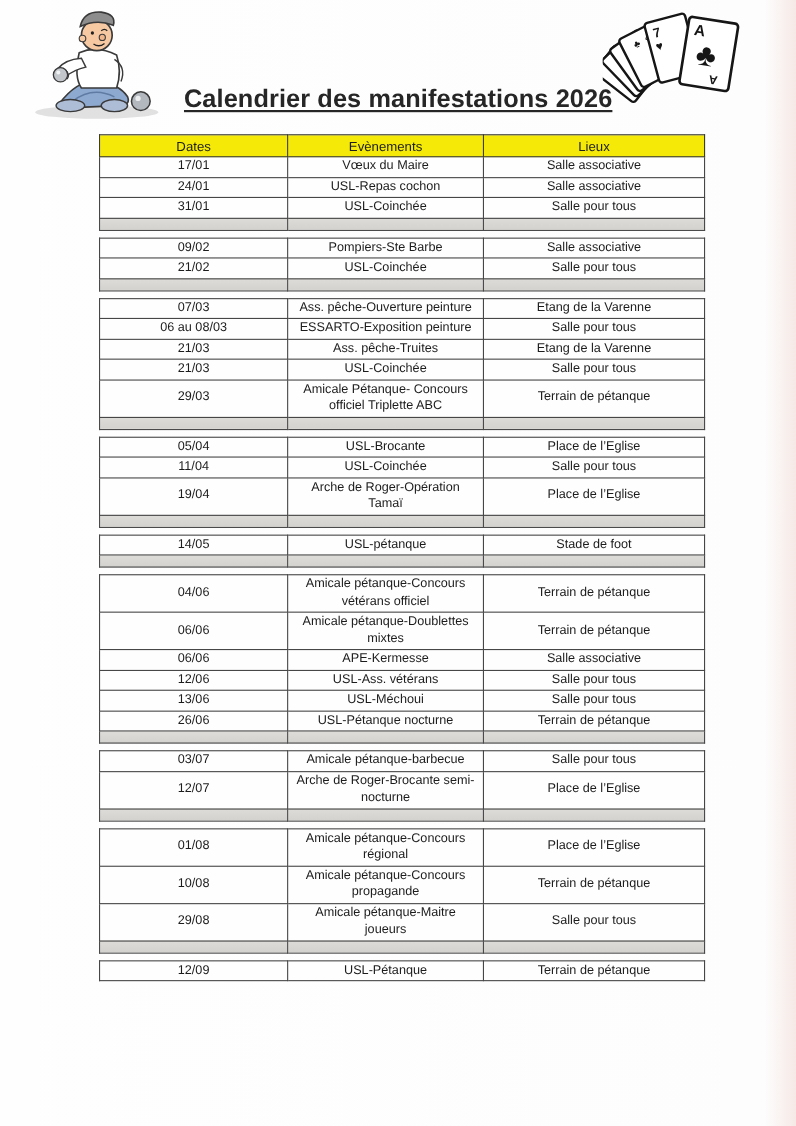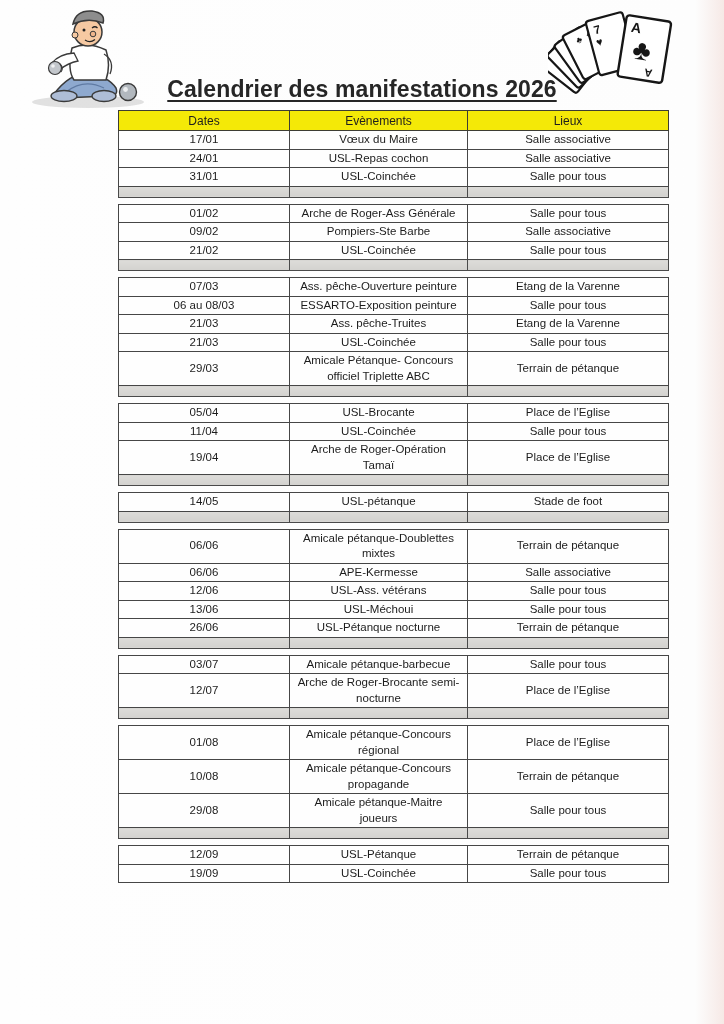--- a/index.html
+++ b/index.html
@@ -24,25 +24,24 @@
     text-align:center;
     font-size:23px;font-weight:bold;
     color:#262626;
     text-decoration:underline;
     text-decoration-thickness:2px;
     text-underline-offset:3px;
     letter-spacing:.1px;
   }
   
   table.events{
-    position:absolute;left:90px;top:110px;
+    position:absolute;left:90px;top:122px;
     width:550px;
     border-collapse:collapse;
     table-layout:fixed;
-    margin-left:28px;
   }
   col.c-dates{width:171px;}
   col.c-events{width:178px;}
   col.c-lieux{width:201px;}
   table.events th{
     background:#f4e907;
     border:1px solid #3d3d33;
     font-weight:normal;
     font-size:12px;
     height:19px;
@@ -173,25 +172,20 @@
         </tr>
         <tr class="sep-gray">
           <td></td>
           <td></td>
           <td></td>
         </tr>
         <tr class="sep-gap">
           <td colspan="3"></td>
         </tr>
         <tr>
-          <td class="date-cell">01/02</td>
-          <td class="event-cell">Arche de Roger-Ass Générale</td>
-          <td class="venue-cell">Salle pour tous</td>
-        </tr>
-        <tr>
           <td class="date-cell">09/02</td>
           <td class="event-cell">Pompiers-Ste Barbe</td>
           <td class="venue-cell">Salle associative</td>
         </tr>
         <tr>
           <td class="date-cell">21/02</td>
           <td class="event-cell">USL-Coinchée</td>
           <td class="venue-cell">Salle pour tous</td>
         </tr>
         <tr class="sep-gray">
@@ -267,20 +261,26 @@
         </tr>
         <tr class="sep-gray">
           <td></td>
           <td></td>
           <td></td>
         </tr>
         <tr class="sep-gap">
           <td colspan="3"></td>
         </tr>
         <tr>
+          <td class="date-cell">04/06</td>
+          <td class="event-cell">Amicale pétanque-Concours
+vétérans officiel</td>
+          <td class="venue-cell">Terrain de pétanque</td>
+        </tr>
+        <tr>
           <td class="date-cell">06/06</td>
           <td class="event-cell">Amicale pétanque-Doublettes
 mixtes</td>
           <td class="venue-cell">Terrain de pétanque</td>
         </tr>
         <tr>
           <td class="date-cell">06/06</td>
           <td class="event-cell">APE-Kermesse</td>
           <td class="venue-cell">Salle associative</td>
         </tr>
@@ -350,21 +350,16 @@
           <td></td>
         </tr>
         <tr class="sep-gap">
           <td colspan="3"></td>
         </tr>
         <tr>
           <td class="date-cell">12/09</td>
           <td class="event-cell">USL-Pétanque</td>
           <td class="venue-cell">Terrain de pétanque</td>
         </tr>
-        <tr>
-          <td class="date-cell">19/09</td>
-          <td class="event-cell">USL-Coinchée</td>
-          <td class="venue-cell">Salle pour tous</td>
-        </tr>
       </tbody>
   </table>
 
 </div>
 
 </body></html>

